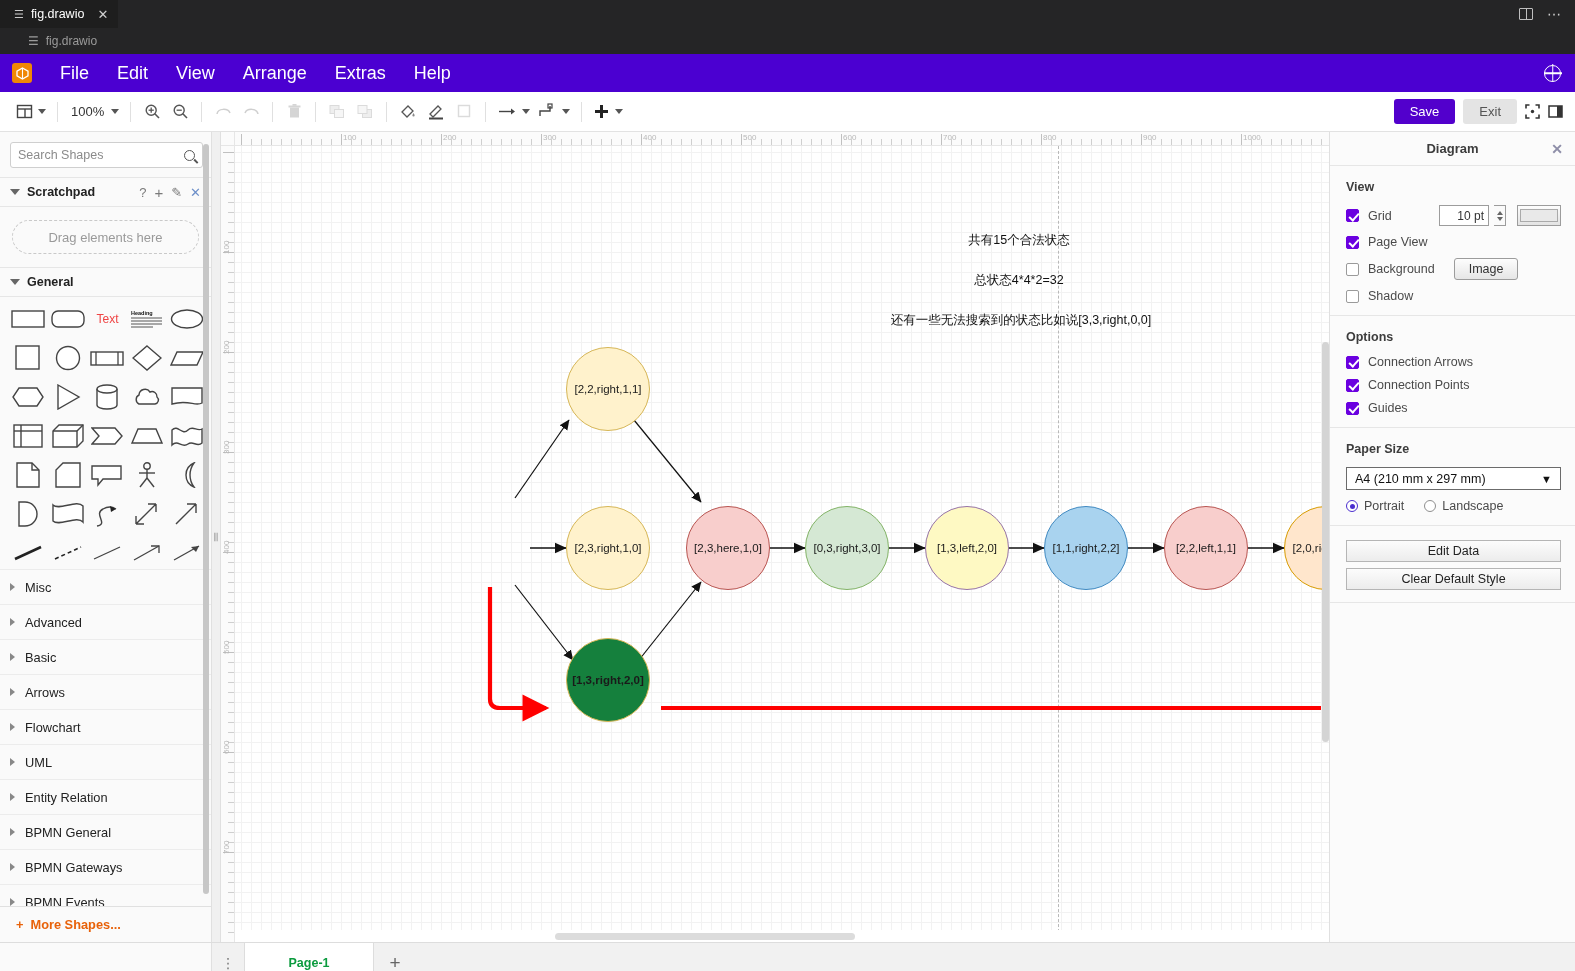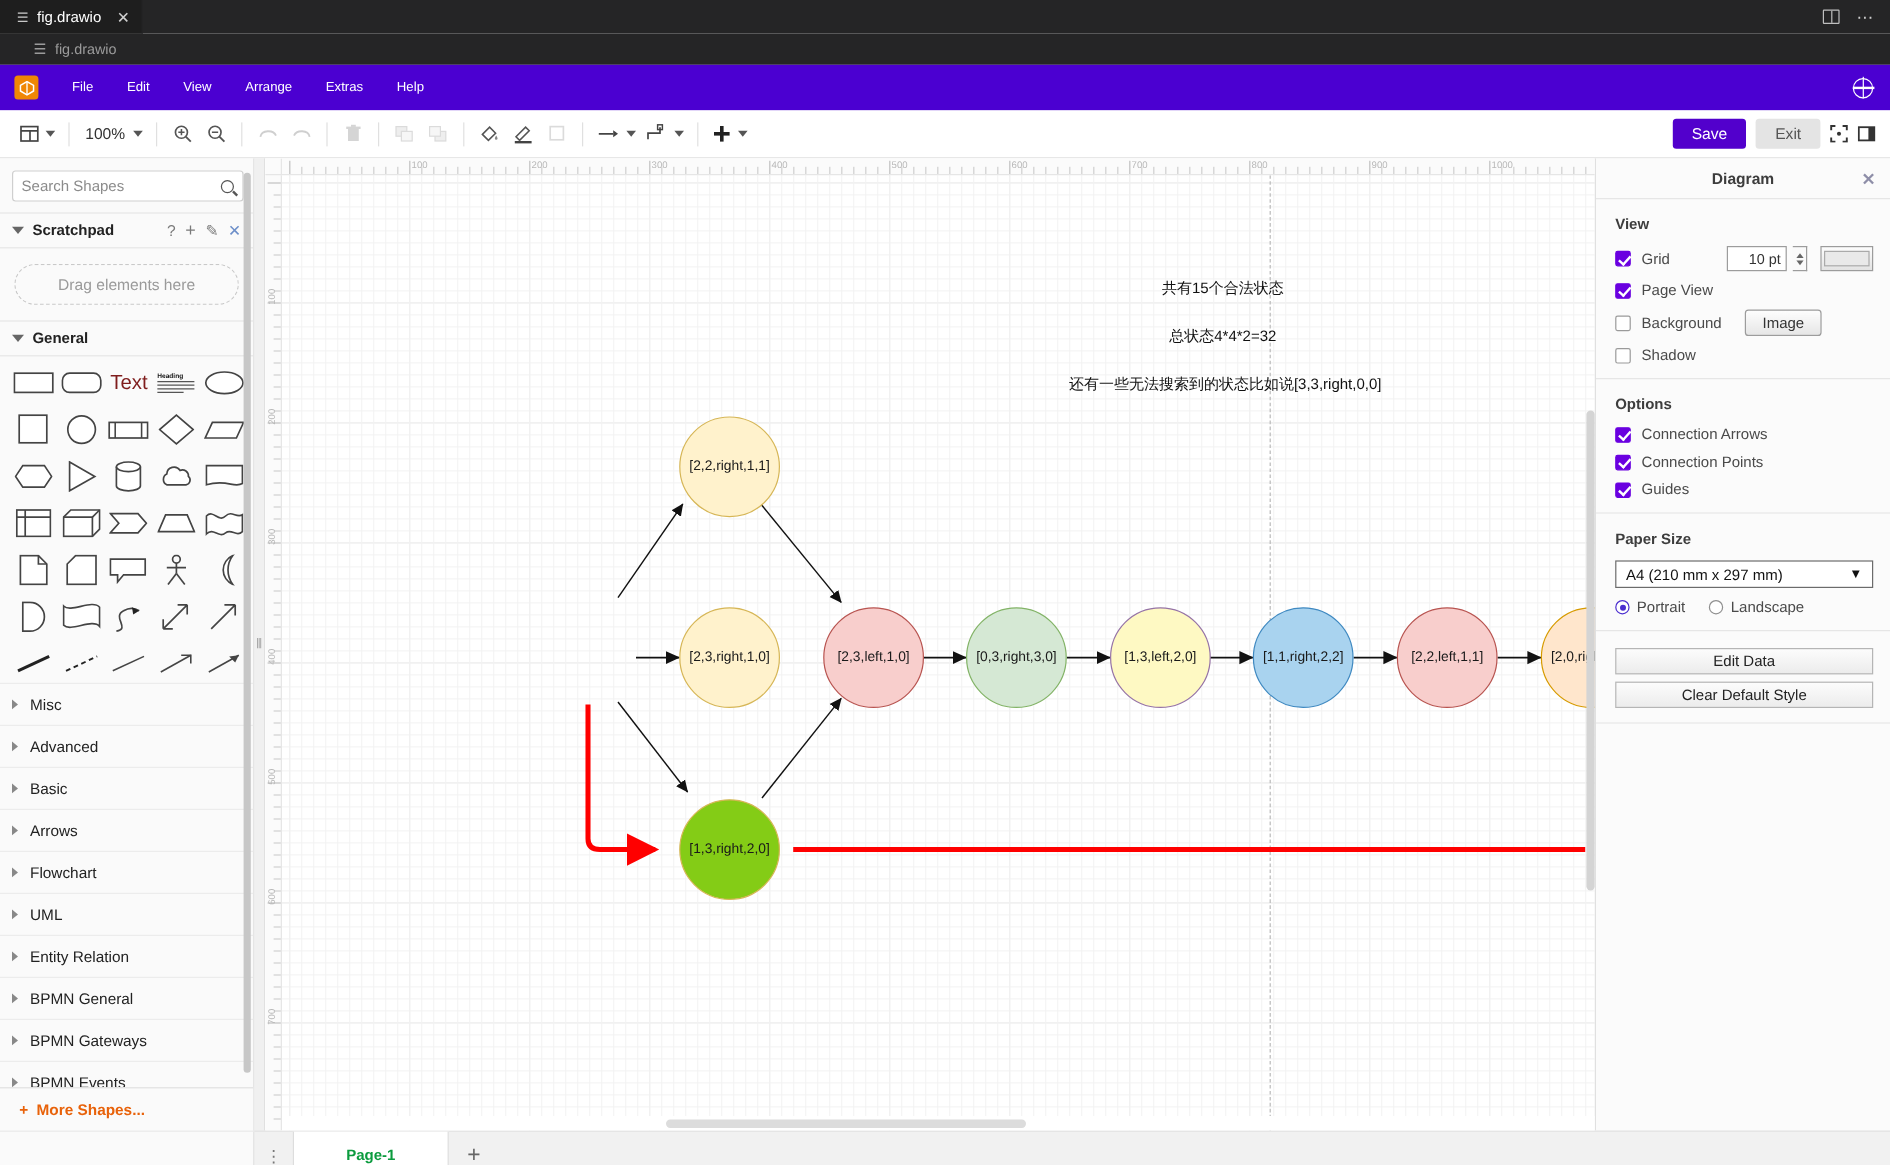--- a/index.html
+++ b/index.html
@@ -39,21 +39,21 @@
   
   .menubar {
     height:38px; background:#4B00D1; display:flex; align-items:center;
     padding-left:8px; color:#fff;
   }
   .applogo {
     width:20px;height:20px;background:#F08705;border-radius:3px;margin:0 14px 0 4px;
     display:flex;align-items:center;justify-content:center;
   }
   .applogo svg { display:block; }
-  .menu-item { padding:0 14px; font-size:11px; color:#fff; line-height:38px; cursor:default; }
+  .menu-item { padding:0 14px; font-size:18px; color:#fff; line-height:38px; cursor:default; }
   .menu-right { margin-left:auto; padding-right:14px; display:flex; align-items:center;}
   .globe { width:17px;height:17px;border:1.5px solid #fff;border-radius:50%;position:relative;}
   .globe:before{content:"";position:absolute;left:50%;top:-1.5px;bottom:-1.5px;width:1.5px;background:#fff;transform:translateX(-50%);}
   .globe:after{content:"";position:absolute;top:50%;left:-1.5px;right:-1.5px;height:1.5px;background:#fff;transform:translateY(-50%);}
 
   
   .toolbar {
     height:40px; background:#fff; border-bottom:1px solid #e2e2e2;
     display:flex; align-items:center; padding-left:12px; gap:0px;
   }
@@ -381,21 +381,21 @@
           <svg width="34" height="20">
             <rect x="1" y="2" width="32" height="16" fill="#fff" stroke="#444" stroke-width="1.4"></rect>
           </svg>
         </div>
       <div class="shapecell">
           <svg width="34" height="20">
             <rect x="1" y="2" width="32" height="16" rx="6" fill="#fff" stroke="#444" stroke-width="1.4"></rect>
           </svg>
         </div>
       <div class="shapecell">
-          <span style="font-size:17px;color:#7f1d1d;">Text</span>
+          <span style="font-size:12px;color:#ef4444;">Text</span>
         </div>
       <div class="shapecell">
           <svg width="32" height="22">
             <text x="0" y="7" font-size="5.5" font-family="Liberation Sans" font-weight="bold" fill="#111">Heading</text>
             <line x1="0" y1="10" x2="31" y2="10" stroke="#555"></line>
             <line x1="0" y1="13" x2="31" y2="13" stroke="#555"></line>
             <line x1="0" y1="16" x2="31" y2="16" stroke="#555"></line>
             <line x1="0" y1="19" x2="22" y2="19" stroke="#555"></line>
           </svg>
         </div>
@@ -870,22 +870,22 @@
       <line x1="1027" y1="416" x2="1063" y2="416" stroke="#111" stroke-width="1.4" marker-end="url(#ah)"></line>
       <line x1="1146" y1="416" x2="1182" y2="416" stroke="#111" stroke-width="1.4" marker-end="url(#ah)"></line>
       <line x1="1266" y1="416" x2="1302" y2="416" stroke="#111" stroke-width="1.4" marker-end="url(#ah)"></line>
 
       <path d="M269,455 L269,567 Q269,576 279,576 L325,576" fill="none" stroke="#FF0000" stroke-width="4.2" marker-end="url(#ahr)"></path>
       <line x1="440" y1="576" x2="1300" y2="576" stroke="#FF0000" stroke-width="4.2"></line>
     </svg>
 
     <div class="node" style="left:345px;top:215px;width:84px;height:84px;background:#fff2cc;border:1.4px solid #d6b656;">[2,2,right,1,1]</div>
     <div class="node" style="left:345px;top:374px;width:84px;height:84px;background:#fff2cc;border:1.4px solid #d6b656;">[2,3,right,1,0]</div>
-    <div class="node" style="left:345px;top:534px;width:84px;height:84px;background:#84cc16;border:1.4px solid #d6b656;">[1,3,right,2,0]</div>
-    <div class="node" style="left:465px;top:374px;width:84px;height:84px;background:#f8cecc;border:1.4px solid #b85450;">[2,3,left,1,0]</div>
+    <div class="node" style="left:345px;top:506px;width:84px;height:84px;background:#15803d;border:1.4px solid #d6b656;font-weight:bold;">[1,3,right,2,0]</div>
+    <div class="node" style="left:465px;top:374px;width:84px;height:84px;background:#f8cecc;border:1.4px solid #b85450;">[2,3,here,1,0]</div>
     <div class="node" style="left:584px;top:374px;width:84px;height:84px;background:#d5e8d4;border:1.4px solid #82b366;">[0,3,right,3,0]</div>
     <div class="node" style="left:704px;top:374px;width:84px;height:84px;background:#fef9c3;border:1.4px solid #9673a6;">[1,3,left,2,0]</div>
     <div class="node" style="left:823px;top:374px;width:84px;height:84px;background:#a9d3ef;border:1.4px solid #3f89c1;">[1,1,right,2,2]</div>
     <div class="node" style="left:943px;top:374px;width:84px;height:84px;background:#f8cecc;border:1.4px solid #b85450;">[2,2,left,1,1]</div>
     <div class="node" style="left:1063px;top:374px;width:84px;height:84px;background:#ffe6cc;border:1.4px solid #d79b00;">[2,0,right,1,3]</div>
 
     <div style="position:absolute;left:648px;top:100px;width:300px;text-align:center;font-size:12.5px;color:#111;">共有15个合法状态</div>
     <div style="position:absolute;left:648px;top:140px;width:300px;text-align:center;font-size:12.5px;color:#111;">总状态4*4*2=32</div>
     <div style="position:absolute;left:560px;top:180px;width:480px;text-align:center;font-size:12.5px;color:#111;">还有一些无法搜索到的状态比如说[3,3,right,0,0]</div>
 

